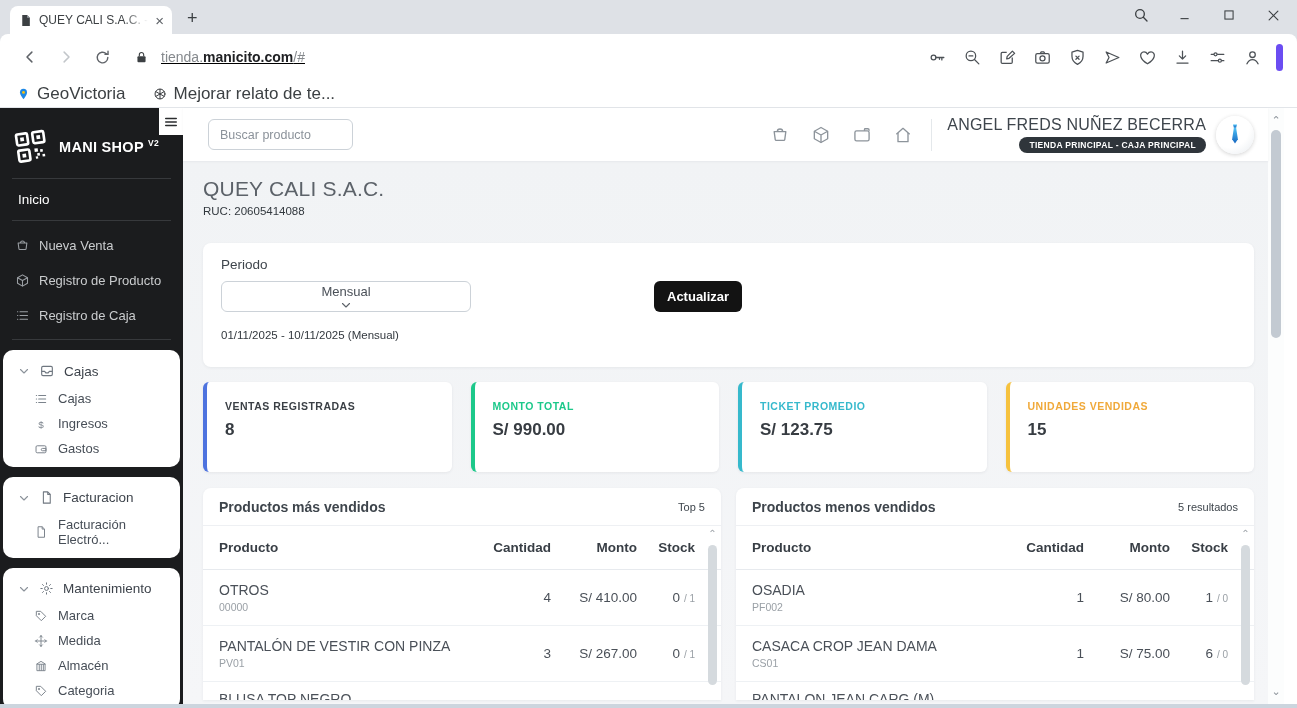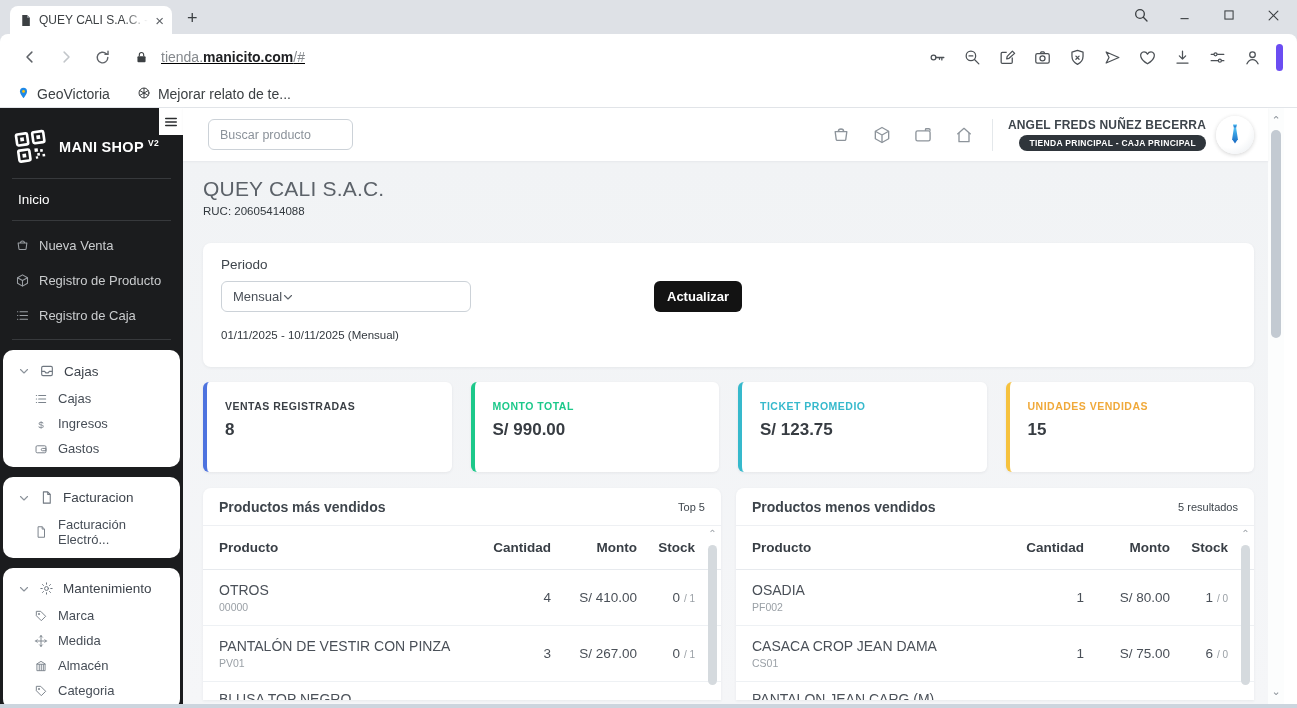--- a/index.html
+++ b/index.html
@@ -23,21 +23,21 @@
   .lock { margin:0 4px 0 14px; color:#44474a; }
   .url { font-size:14px; margin-left:8px; white-space:nowrap; }
   .url .dim { color:#85898d; }
   .url .host { color:#202124; font-weight:bold; }
   .ext-icons { margin-left:auto; display:flex; align-items:center; gap:13px; color:#4c5156; }
   .ext-icons .xi { width:22px; height:22px; display:flex; align-items:center; justify-content:center; cursor:pointer; }
   .side-pill { width:7px; height:27px; border-radius:4px; background:#6b4df2; margin-left:13px; }
 
   
   .bookmarks { height:28px; background:#fff; border-bottom:1px solid #e2e5e9; display:flex; align-items:center; padding-left:17px; gap:27px; flex-shrink:0; }
-  .bm { display:flex; align-items:flex-start; gap:7px; font-size:14px; color:#3c4043; cursor:pointer; }
+  .bm { display:flex; align-items:center; gap:7px; font-size:17px; color:#3c4043; cursor:pointer; }
 
   
   .app { height:596px; display:flex; background:#f3f5f7; flex-shrink:0; }
 
   
   .sidebar { width:183px; background:#1b1c1e; flex-shrink:0; position:relative; overflow:hidden; }
   .burger-notch { position:absolute; top:0; right:0; width:24px; height:27px; background:#fff; display:flex; align-items:center; justify-content:center; color:#2b2d2f; cursor:pointer; }
   .brand { display:flex; align-items:center; gap:9px; padding:20px 8px 13px 13px; color:#fff; }
   .brand-name { font-weight:bold; font-size:14.5px; letter-spacing:.3px; white-space:nowrap; }
   .brand-name sup { font-size:8.5px; }
@@ -55,32 +55,32 @@
 
   
   .main { width:1085px; display:flex; flex-direction:column; min-width:0; }
   .topbar { height:53px; background:#fff; display:flex; align-items:center; padding:0 14px 0 25px; box-shadow:0 1px 2px rgba(60,70,80,.06); position:relative; z-index:2; flex-shrink:0; }
   .search-input { width:145px; height:31px; border:1px solid #ccd2d8; border-radius:6px; padding:0 11px; font-size:12.5px; color:#495057; font-family:"Liberation Sans",sans-serif; outline:none; }
   .search-input::placeholder { color:#8b929a; }
   .tb-icons { margin-left:auto; display:flex; align-items:center; gap:19px; color:#8d949b; }
   .tb-icons .ti { width:22px; height:22px; display:flex; align-items:center; justify-content:center; cursor:pointer; }
   .tb-divider { width:1px; height:32px; background:#e4e8eb; margin:0 15px 0 17px; }
   .user { text-align:right; }
-  .user-name { font-size:12px; color:#3e454c; letter-spacing:.2px;font-weight:bold; }
+  .user-name { font-size:16px; color:#3e454c; letter-spacing:.2px; }
   .user-badge { display:inline-block; background:#2f353b; color:#fff; font-size:8.5px; font-weight:bold; letter-spacing:.3px; padding:3px 10px; border-radius:9px; margin-top:3px; }
   .avatar { width:38px; height:38px; border-radius:50%; margin-left:10px; background:radial-gradient(circle at 35% 30%, #ffffff 55%, #e7ebef); box-shadow:0 1px 4px rgba(0,0,0,.18); display:flex; align-items:center; justify-content:center; flex-shrink:0; cursor:pointer; }
 
   .content { flex:1; padding:16px 14px 0 20px; overflow:hidden; background:linear-gradient(#f1f3f5, #f5f6f8); }
   .page-title { font-size:21px; font-weight:normal; color:#5c6269; letter-spacing:.2px; }
   .ruc { font-size:11.5px; color:#32383e; margin-top:4px; }
 
   .period-card { background:#fff; border-radius:8px; margin-top:26px; padding:14px 18px 16px; box-shadow:0 1px 3px rgba(60,70,80,.07); height:124px; }
   .period-label { font-size:13.5px; color:#3e454c; }
   .period-row { display:flex; align-items:center; margin-top:9px; }
-  .select { width:250px; height:31px; border:1px solid #ccd2d8; border-radius:6px; display:flex; align-items:center; justify-content:flex-start; padding:0 11px; font-size:13px; color:#4a5058; cursor:pointer; background:#fff; }
+  .select { width:250px; height:31px; border:1px solid #ccd2d8; border-radius:6px; display:flex; align-items:center; justify-content:flex-end; padding:0 11px; font-size:13px; color:#4a5058; cursor:pointer; background:#fff;flex-direction:column; }
   .select .chev { color:#5c6269; }
   .btn-update { margin-left:183px; background:#131313; color:#fff; border:none; border-radius:6px; font-family:"Liberation Sans",sans-serif; font-size:13px; font-weight:bold; padding:8px 13px; cursor:pointer; }
   .period-range { margin-top:17px; font-size:11.5px; color:#32383e; }
 
   .stats { display:flex; gap:19px; margin-top:15px; }
   .stat { flex:1; background:#fff; border-left:4px solid #4e73df; border-radius:6px; padding:18px 18px; height:90px; box-shadow:0 1px 3px rgba(60,70,80,.08); }
   .stat-label { font-size:10.5px; font-weight:bold; letter-spacing:.5px; color:#3a3f45; }
   .stat-value { font-size:17px; font-weight:bold; color:#373c42; margin-top:8px; }
 
   .tables { display:flex; gap:15px; margin-top:16px; height:212px; }

